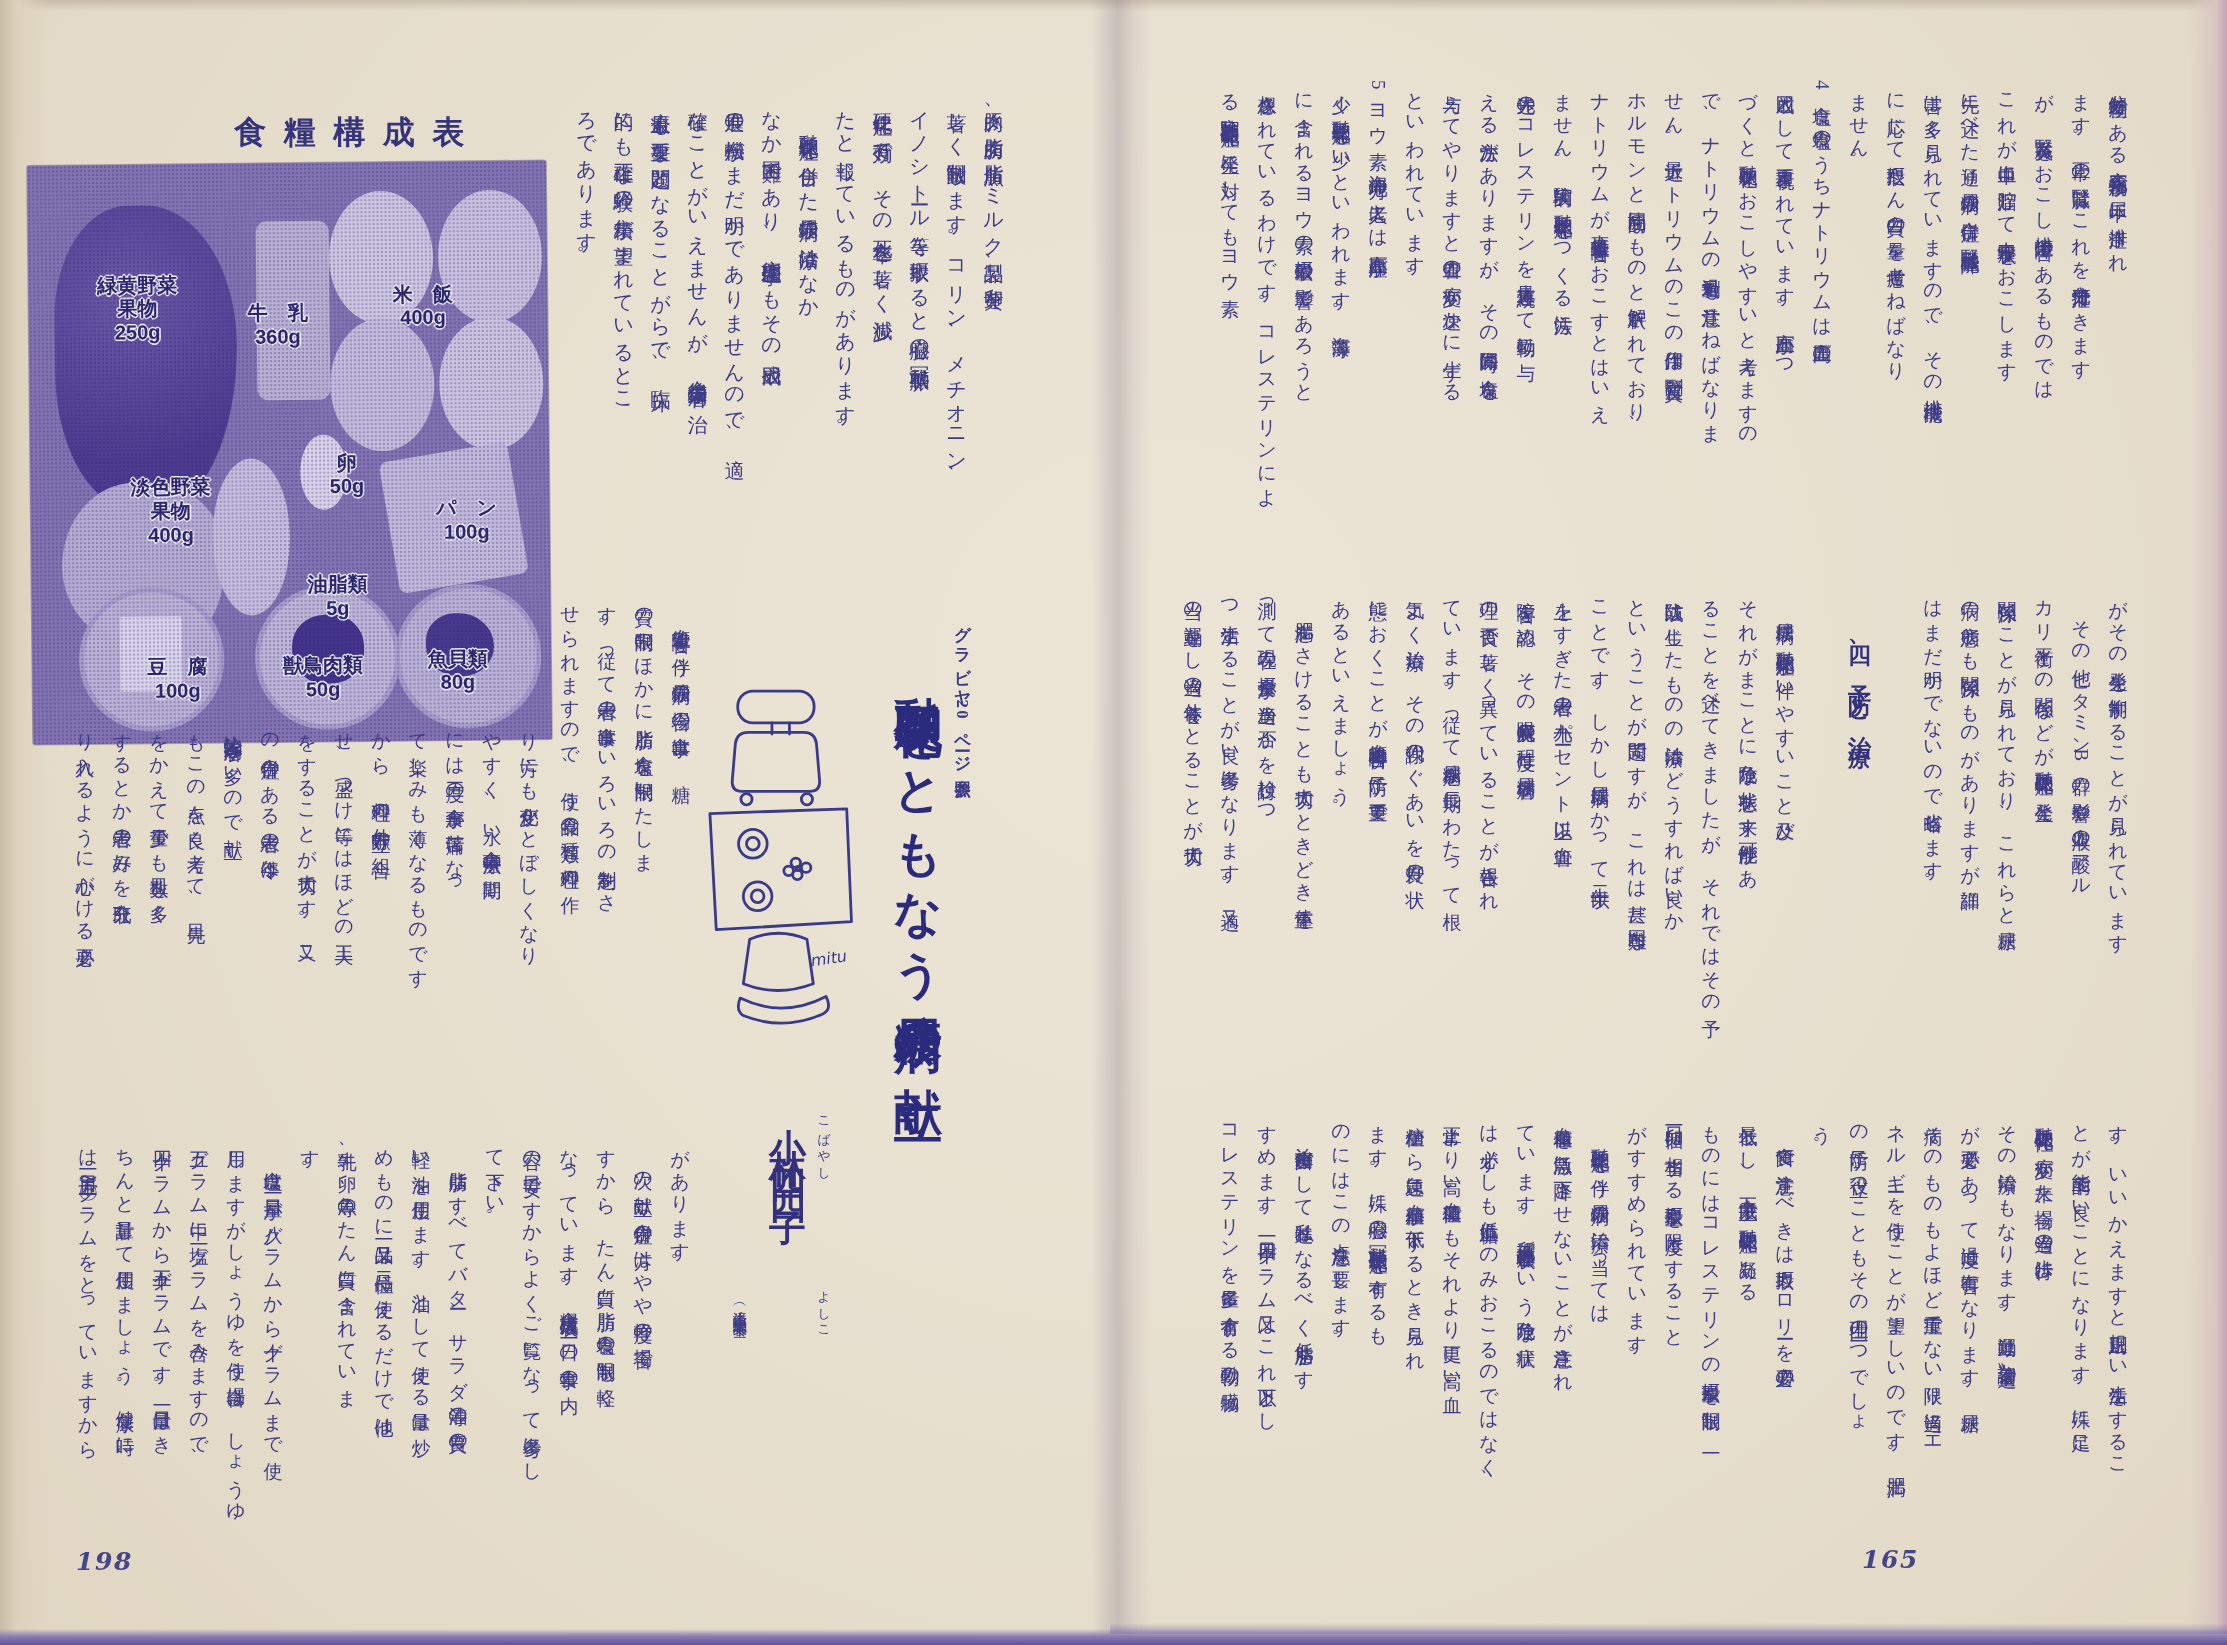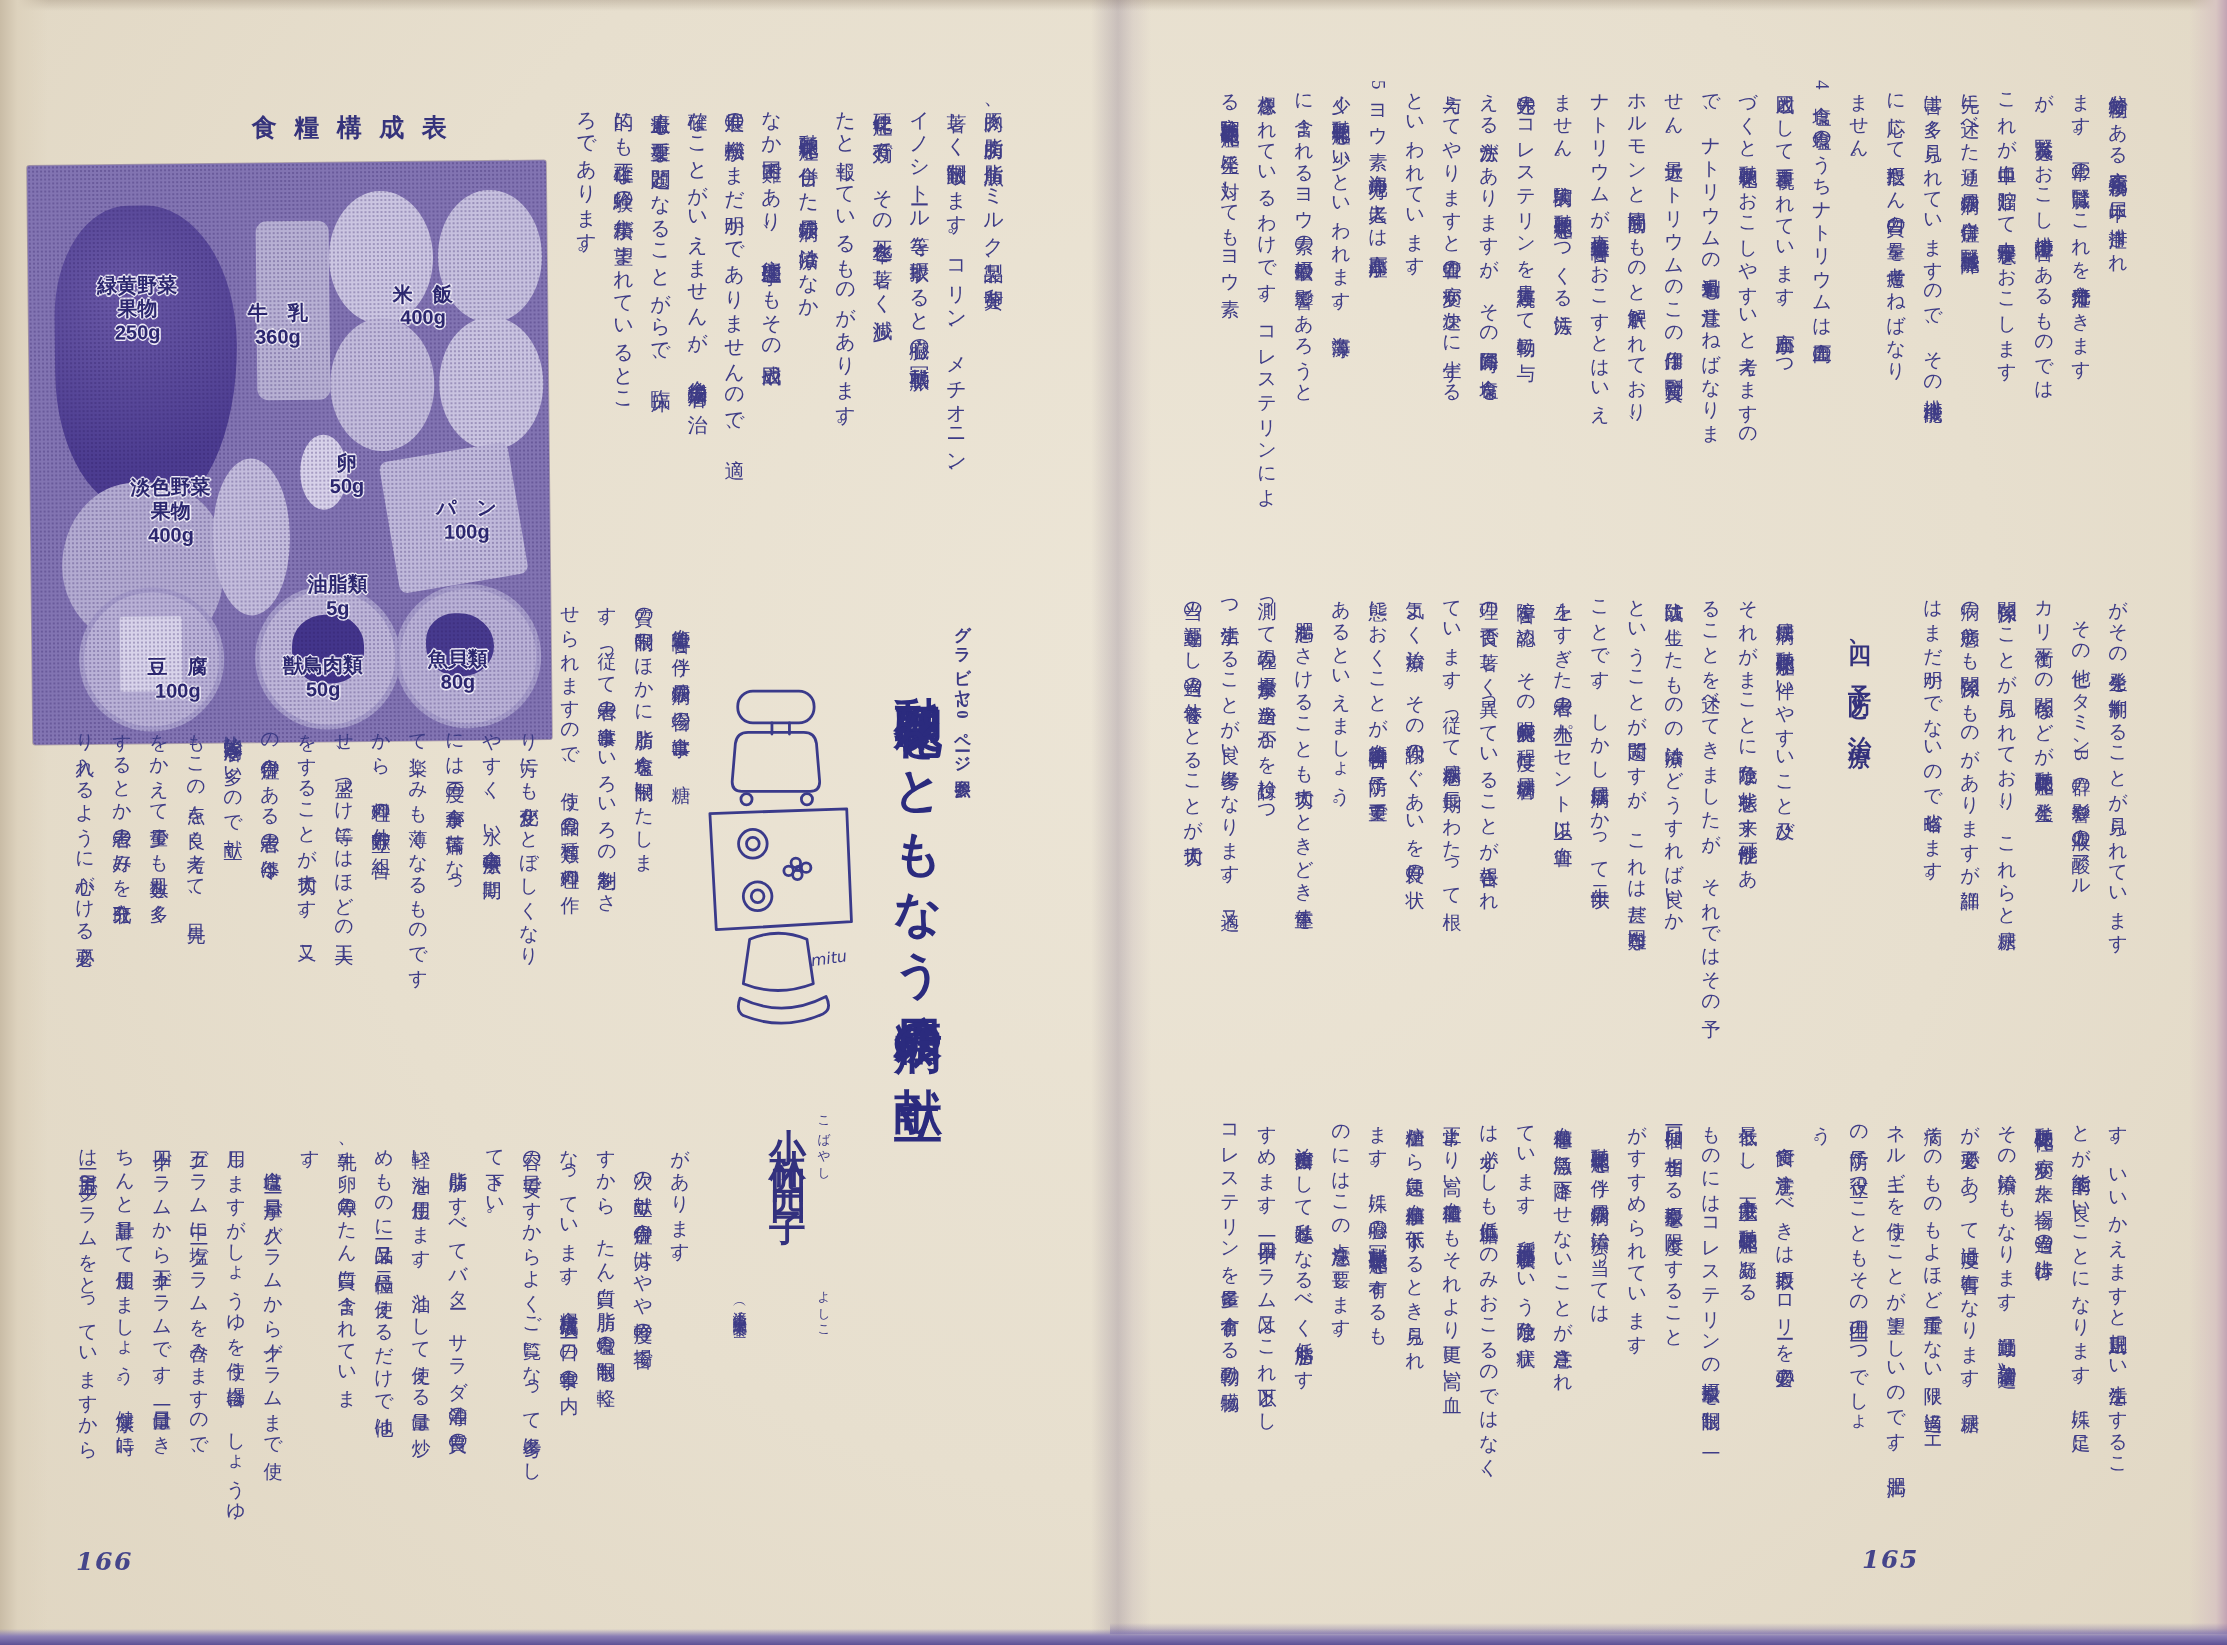--- a/index.html
+++ b/index.html
@@ -25,21 +25,21 @@
 
   
   .vband{position:absolute;writing-mode:vertical-rl;color:#3e3c86;}
   .vband .col{line-height:37px;letter-spacing:1.6px;font-size:19px;}
   .intro .col{font-size:20px;}
   .sec-heading{font-size:23px;font-weight:700;letter-spacing:8px;line-height:111px;
     padding-top:41px;color:#34327c;}
 
   
   .photo-caption{position:absolute;left:191px;top:111px;width:334px;text-align:center;
-    font-size:25px;font-weight:700;letter-spacing:17.5px;color:#35337b;}
+    font-size:32px;font-weight:700;letter-spacing:17.5px;color:#35337b;}
 
   
   .photo{position:absolute;left:30px;top:163px;width:519px;height:579px;
     background:#8274b2;border-radius:2.4px;transform:rotate(-0.6deg);overflow:hidden;
     box-shadow:0 0 0 0.8px rgba(60,40,100,.35);}
   .photo:after{content:"";position:absolute;inset:0;
     background-image:radial-gradient(rgba(42,24,96,.28) 1px,rgba(0,0,0,0) 1.4px);
     background-size:4px 4px;}
   .blob{position:absolute;}
   .b-greens{top:7%;left:5%;width:35%;height:53%;background:radial-gradient(circle at 40% 30%,#6a59a6,#4c3c90 70%);border-radius:45% 55% 50% 50%/40% 50% 60% 50%;}
@@ -257,21 +257,21 @@
         <path d="M58,396 q54,26 108,-2 q8,16 -4,22 q-50,22 -100,2 q-10,-6 -4,-22 Z"></path>
       </g>
       <text x="148" y="356" font-size="20" font-style="italic" fill="#3a3a8a" font-family="DejaVu Sans, sans-serif" transform="rotate(-8 148 356)">mitu</text>
     </svg>
 
     <div class="author-furi furi1">こばやし</div>
     <div class="author-furi furi2">よしこ</div>
     <div class="author-name">小林四四子</div>
     <div class="credential">（済生会中央病院栄養士）</div>
 
-    <div class="pagenum pn-left">166</div>
+    <div class="pagenum pn-left">198</div>
   </div>
 
   <div class="page right">
 
     <div class="vband R-band1">
 
     <div class="col">分解産物である窒素化合物が尿中に排泄され</div>
         <div class="col">ます。正常の腎臓はこれを充分排泄できます</div>
         <div class="col">が、腎臓炎をおこし排泄障害のあるものでは</div>
         <div class="col">これが血中に貯溜して中毒症状をおこします</div>

